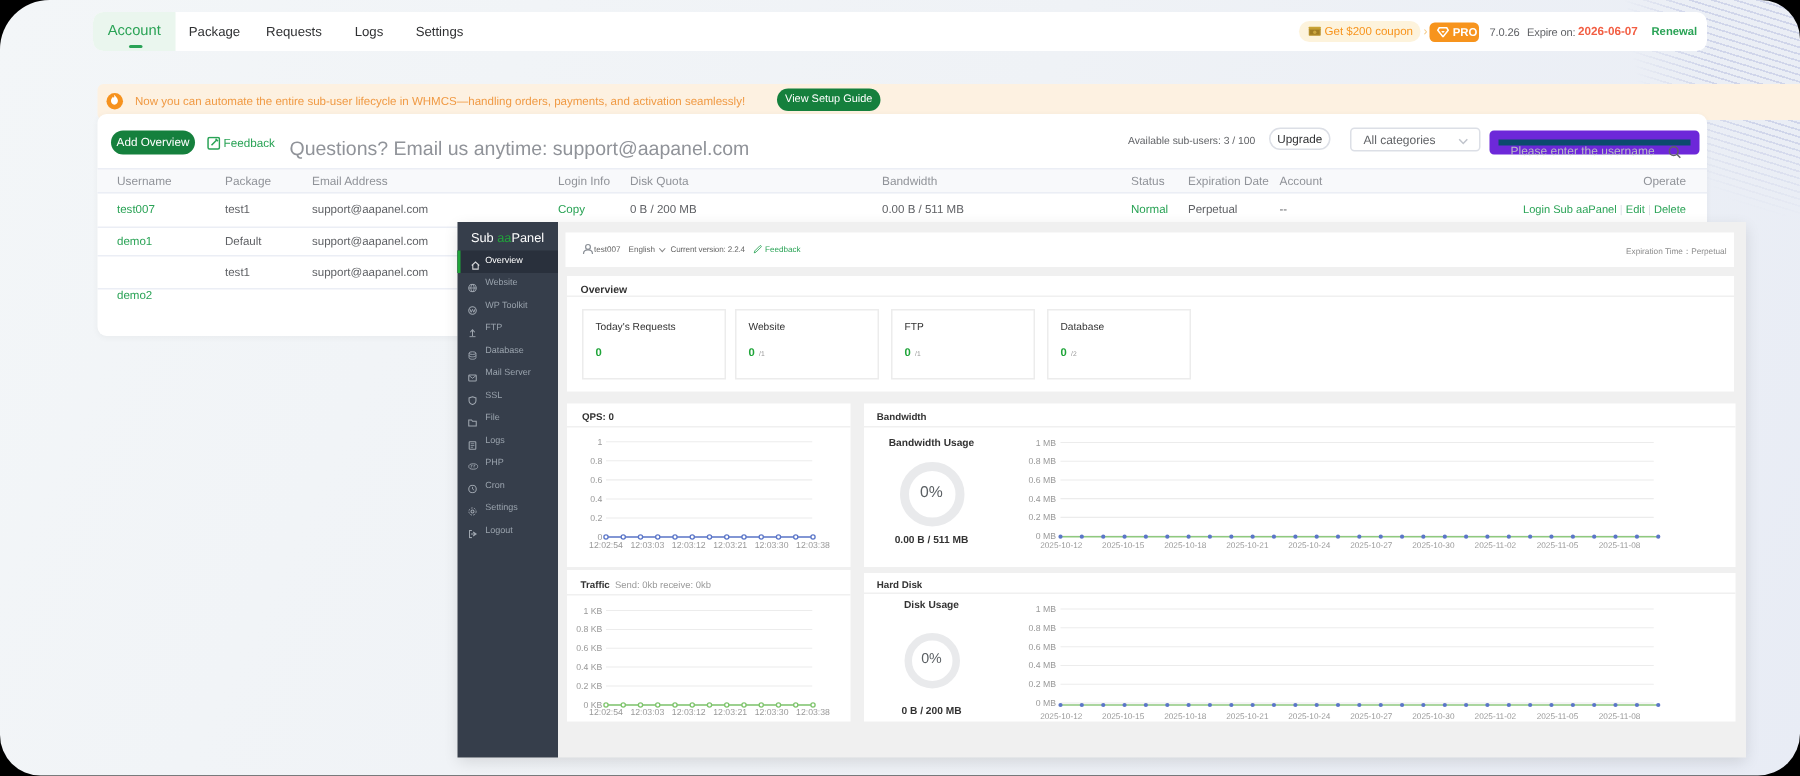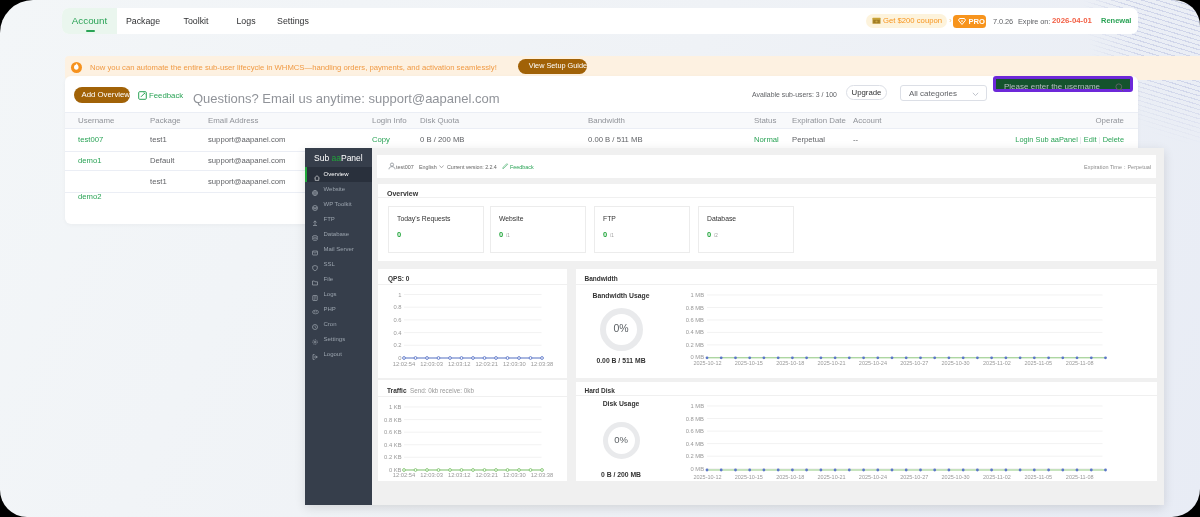--- a/index.html
+++ b/index.html
@@ -18,21 +18,21 @@
 .gray{color:#909399}
 
 #topbar{left:62px;top:7.5px;width:1076px;height:26px;background:#fff;border-radius:7px}
 .tab{position:absolute;top:0;height:26px;line-height:26px;font-size:8.8px;color:#303133;text-align:center}
 #tab-acc{left:0;width:55px;background:#eaf6ee;border-radius:7px 0 0 7px;color:#2aa356;font-size:9.8px}
 #tab-acc:after{content:"";position:absolute;left:24px;bottom:1.5px;width:9px;height:2.5px;background:#2aa356;border-radius:2px}
 
 #notice{left:65px;top:56px;width:1187px;height:24px;background:#fdf1e1;border-radius:4px}
 
 #card{left:65px;top:76px;width:1073px;height:148px;background:#fff;border-radius:6px;box-shadow:0 1px 4px rgba(0,0,0,.04)}
-.btn-green{position:absolute;background:#a16207;color:#fff;text-align:right;border-radius:8px}
+.btn-green{position:absolute;background:#15803d;color:#fff;text-align:center;border-radius:8px}
 .cell{position:absolute;font-size:7.7px;color:#606266;line-height:10px;white-space:nowrap}
 .hcell{position:absolute;font-size:7.9px;color:#909399;line-height:10px;white-space:nowrap}
 .rline{position:absolute;left:0;width:1073px;height:1px;background:#ebeef5}
 
 #overlay{left:305px;top:148px;width:859px;height:357px;background:#f0f0f0;box-shadow:0 3px 10px rgba(0,0,0,.12)}
 #sidebar{position:absolute;left:0;top:0;width:67px;height:357px;background:#363e4b}
 .sitem{position:absolute;left:0;width:67px;height:14.95px;line-height:14.95px;font-size:6px;color:#9aa3ad;padding-left:18.5px;white-space:nowrap}
 .sitem .ic{position:absolute;left:7px;top:4.6px;width:5.5px;height:5.5px;opacity:.8}
 .white-card{position:absolute;background:#fff}
 .ctitle{position:absolute;font-size:6.5px;font-weight:bold;color:#333;line-height:9px;white-space:nowrap}
@@ -40,21 +40,21 @@
 svg text{font-family:"Liberation Sans",sans-serif}
 </style>
 </head>
 <body>
 <div id="page">
 <div id="rays"></div>
 
 <div class="abs" id="topbar">
   <div class="tab" id="tab-acc">Account</div>
   <div class="tab" style="left:55px;width:52px">Package</div>
-  <div class="tab" style="left:107px;width:54px">Toolkit</div>
+  <div class="tab" style="left:107px;width:54px">Requests</div>
   <div class="tab" style="left:161px;width:46px">Logs</div>
   <div class="tab" style="left:203px;width:56px">Settings</div>
   <div class="abs" style="left:804px;top:6px;width:81px;height:14px;background:#fdf3dc;border-radius:7px;line-height:14px">
      <svg style="position:absolute;left:6px;top:3px" width="9" height="8" viewBox="0 0 9 8">
           <rect x="0.5" y="0.8" width="8" height="2" rx="0.4" fill="#c9a335"></rect>
           <rect x="0.5" y="2.2" width="8" height="4.6" rx="0.5" fill="#b6902c"></rect>
           <rect x="1.4" y="3" width="6.2" height="3" fill="#a07c24"></rect>
           <circle cx="4.5" cy="4.5" r="1.1" fill="#caa640"></circle>
         </svg>
      <span style="position:absolute;left:17px;top:0;font-size:7.7px;font-weight:normal;color:#f7941d;white-space:nowrap;line-height:14px">Get $200 coupon</span>
@@ -62,21 +62,21 @@
   <div class="abs" style="left:887px;top:8px;font-size:8px;color:#f5c983">›</div>
   <div class="abs" style="left:891px;top:7px;width:33px;height:13.5px;background:#f7941d;border-radius:3.5px;line-height:13.5px">
      <svg style="position:absolute;left:5px;top:3px" width="8" height="7" viewBox="0 0 8 7">
           <path d="M1.5 0.5 L6.5 0.5 L7.5 2.2 L4 6.5 L0.5 2.2 Z" fill="none" stroke="#fff" stroke-width="1"></path>
           <path d="M2.8 2.6 L4 4.2 L5.2 2.6 Z" fill="#fff"></path>
         </svg>
      <span style="position:absolute;left:15.5px;font-size:7.6px;font-weight:bold;color:#fff">PRO</span>
   </div>
   <span class="abs gtxt" style="left:931px;top:9px;font-size:7.4px;letter-spacing:-0.1px">7.0.26</span>
   <span class="abs gtxt" style="left:956px;top:9px;font-size:7.4px;letter-spacing:-0.1px">Expire on:</span>
-  <span class="abs" style="left:990px;top:8.8px;font-size:7.8px;font-weight:bold;color:#f25e43">2026-04-01</span>
+  <span class="abs" style="left:990px;top:8.8px;font-size:7.8px;font-weight:bold;color:#f25e43">2026-06-07</span>
   <span class="abs" style="left:1039px;top:8.8px;font-size:7.5px;font-weight:bold;color:#2aa356">Renewal</span>
 </div>
 
 <div class="abs" id="notice">
   <div class="abs" style="left:6px;top:5.5px;width:11px;height:11px;border-radius:50%;background:#f6921e">
     <svg style="position:absolute;left:2.2px;top:1.7px" width="6.6" height="7.6" viewBox="0 0 7 8">
           <path d="M3.5 0 C3.8 1.2 5.6 2 5.9 3.9 C6.2 5.7 5 7.2 3.5 7.2 C2 7.2 0.8 5.7 1.1 3.9 C1.3 2.8 2 2.3 2.4 1.5 C2.7 2.1 3.2 2.3 3.3 2 C3.5 1.5 3.3 0.8 3.5 0 Z" fill="#fff"></path>
         </svg>
   </div>
   <span class="abs" style="left:25px;top:7px;font-size:7.7px;color:#f09a44;white-space:nowrap">Now you can automate the entire sub-user lifecycle in WHMCS—handling orders, payments, and activation seamlessly!</span>
@@ -93,21 +93,21 @@
   <span class="abs gray" style="left:128px;top:14.5px;font-size:13px;white-space:nowrap">Questions? Email us anytime: support@aapanel.com</span>
 
   <span class="abs gtxt" style="left:687px;top:14.5px;font-size:6.9px;white-space:nowrap">Available sub-users: 3 / 100</span>
   <div class="abs" style="left:781px;top:9px;width:41px;height:15px;border:1px solid #dcdfe6;border-radius:8px;font-size:7.8px;color:#303133;text-align:center;line-height:13.5px">Upgrade</div>
   <div class="abs" style="left:835px;top:8.5px;width:87px;height:16px;border:1px solid #dcdfe6;border-radius:3px">
     <span style="position:absolute;left:8px;top:3.2px;font-size:8px;color:#606266">All categories</span>
     <svg style="position:absolute;right:7px;top:6px" width="7" height="5" viewBox="0 0 7 5">
           <path d="M0.8 0.8 L3.5 3.6 L6.2 0.8" stroke="#c0c4cc" stroke-width="1" fill="none"></path>
         </svg>
   </div>
-  <div class="abs" style="left:928px;top:0;width:140px;height:16px;border:3px solid #6d28d9;border-radius:3px;background:#14532d">
+  <div class="abs" style="left:928px;top:11px;width:140px;height:16px;border:6px solid #6d28d9;border-radius:3px;background:#0c4a6e">
     <span style="position:absolute;left:8px;top:3.2px;font-size:8px;color:#b8bcc4">Please enter the username</span>
     <svg style="position:absolute;right:6px;top:3.5px" width="9" height="9" viewBox="0 0 9 9">
           <circle cx="3.8" cy="3.8" r="2.9" stroke="#606266" stroke-width="1" fill="none"></circle>
           <path d="M6 6 L8.2 8.2" stroke="#606266" stroke-width="1"></path>
         </svg>
   </div>
 
   <div class="abs" style="left:0;top:36px;width:1073px;height:16.5px;background:#f8f9fb"></div>
   <div class="rline" style="top:36px"></div>
   <div class="rline" style="top:52px"></div>

